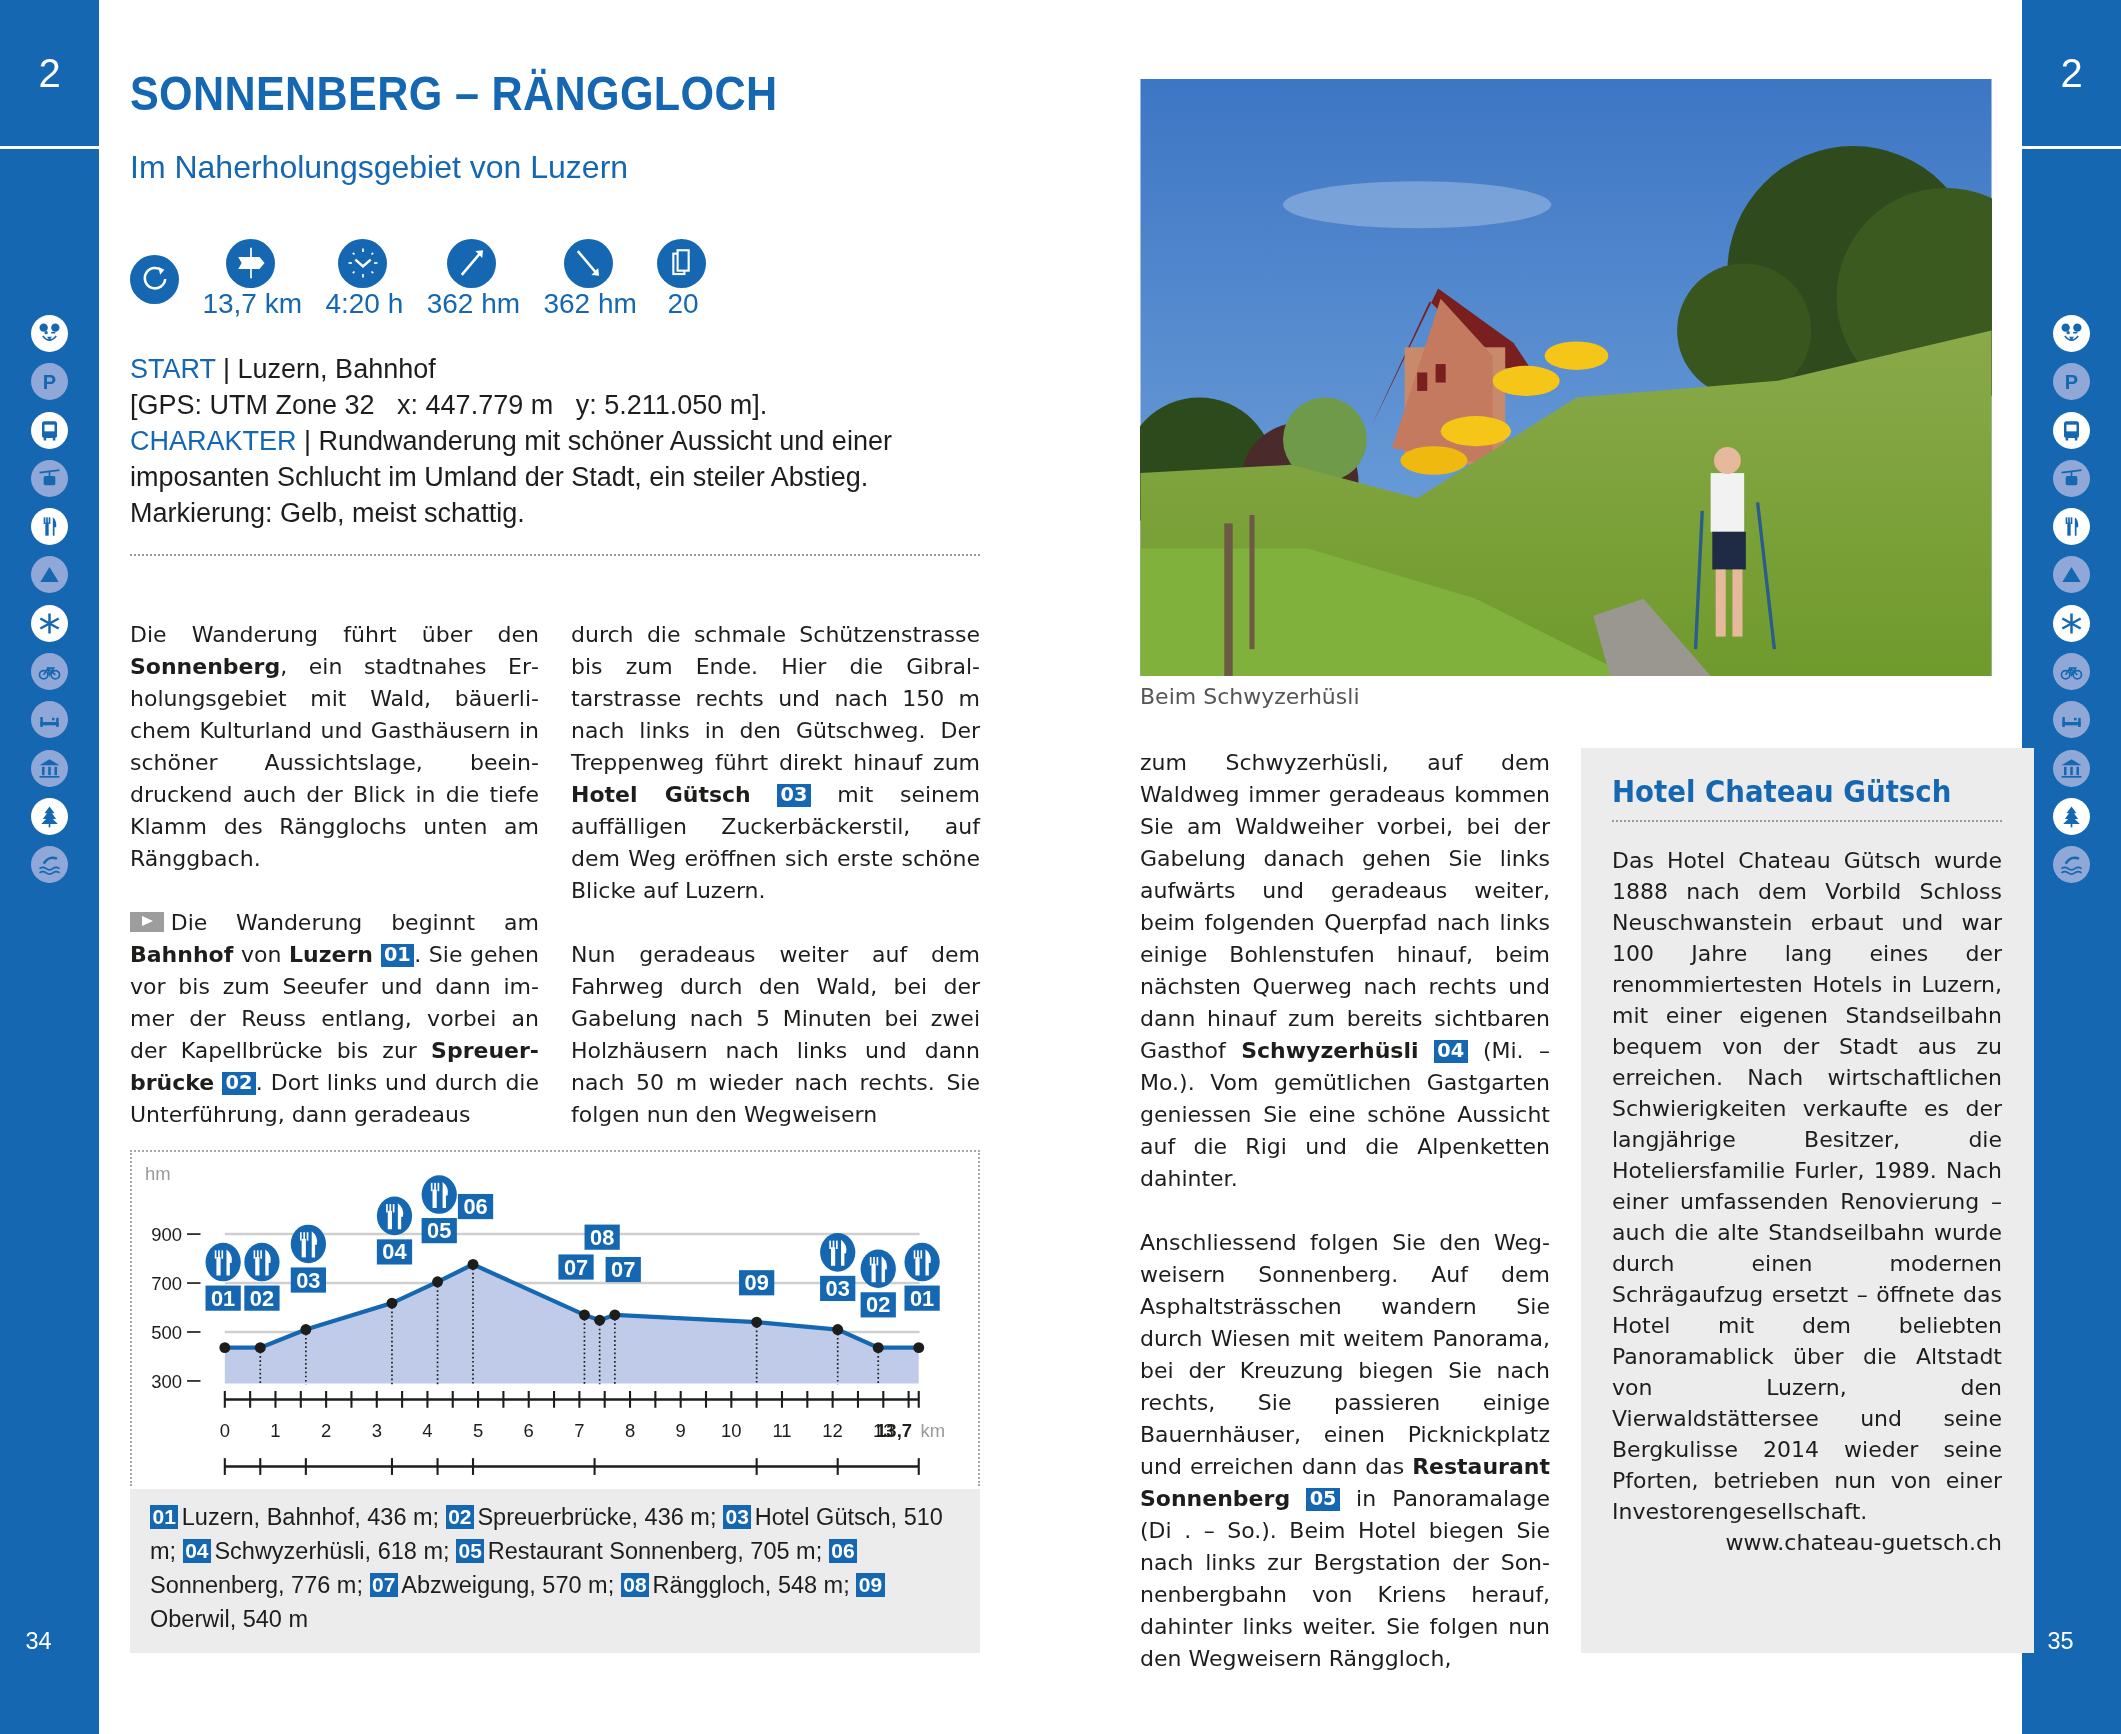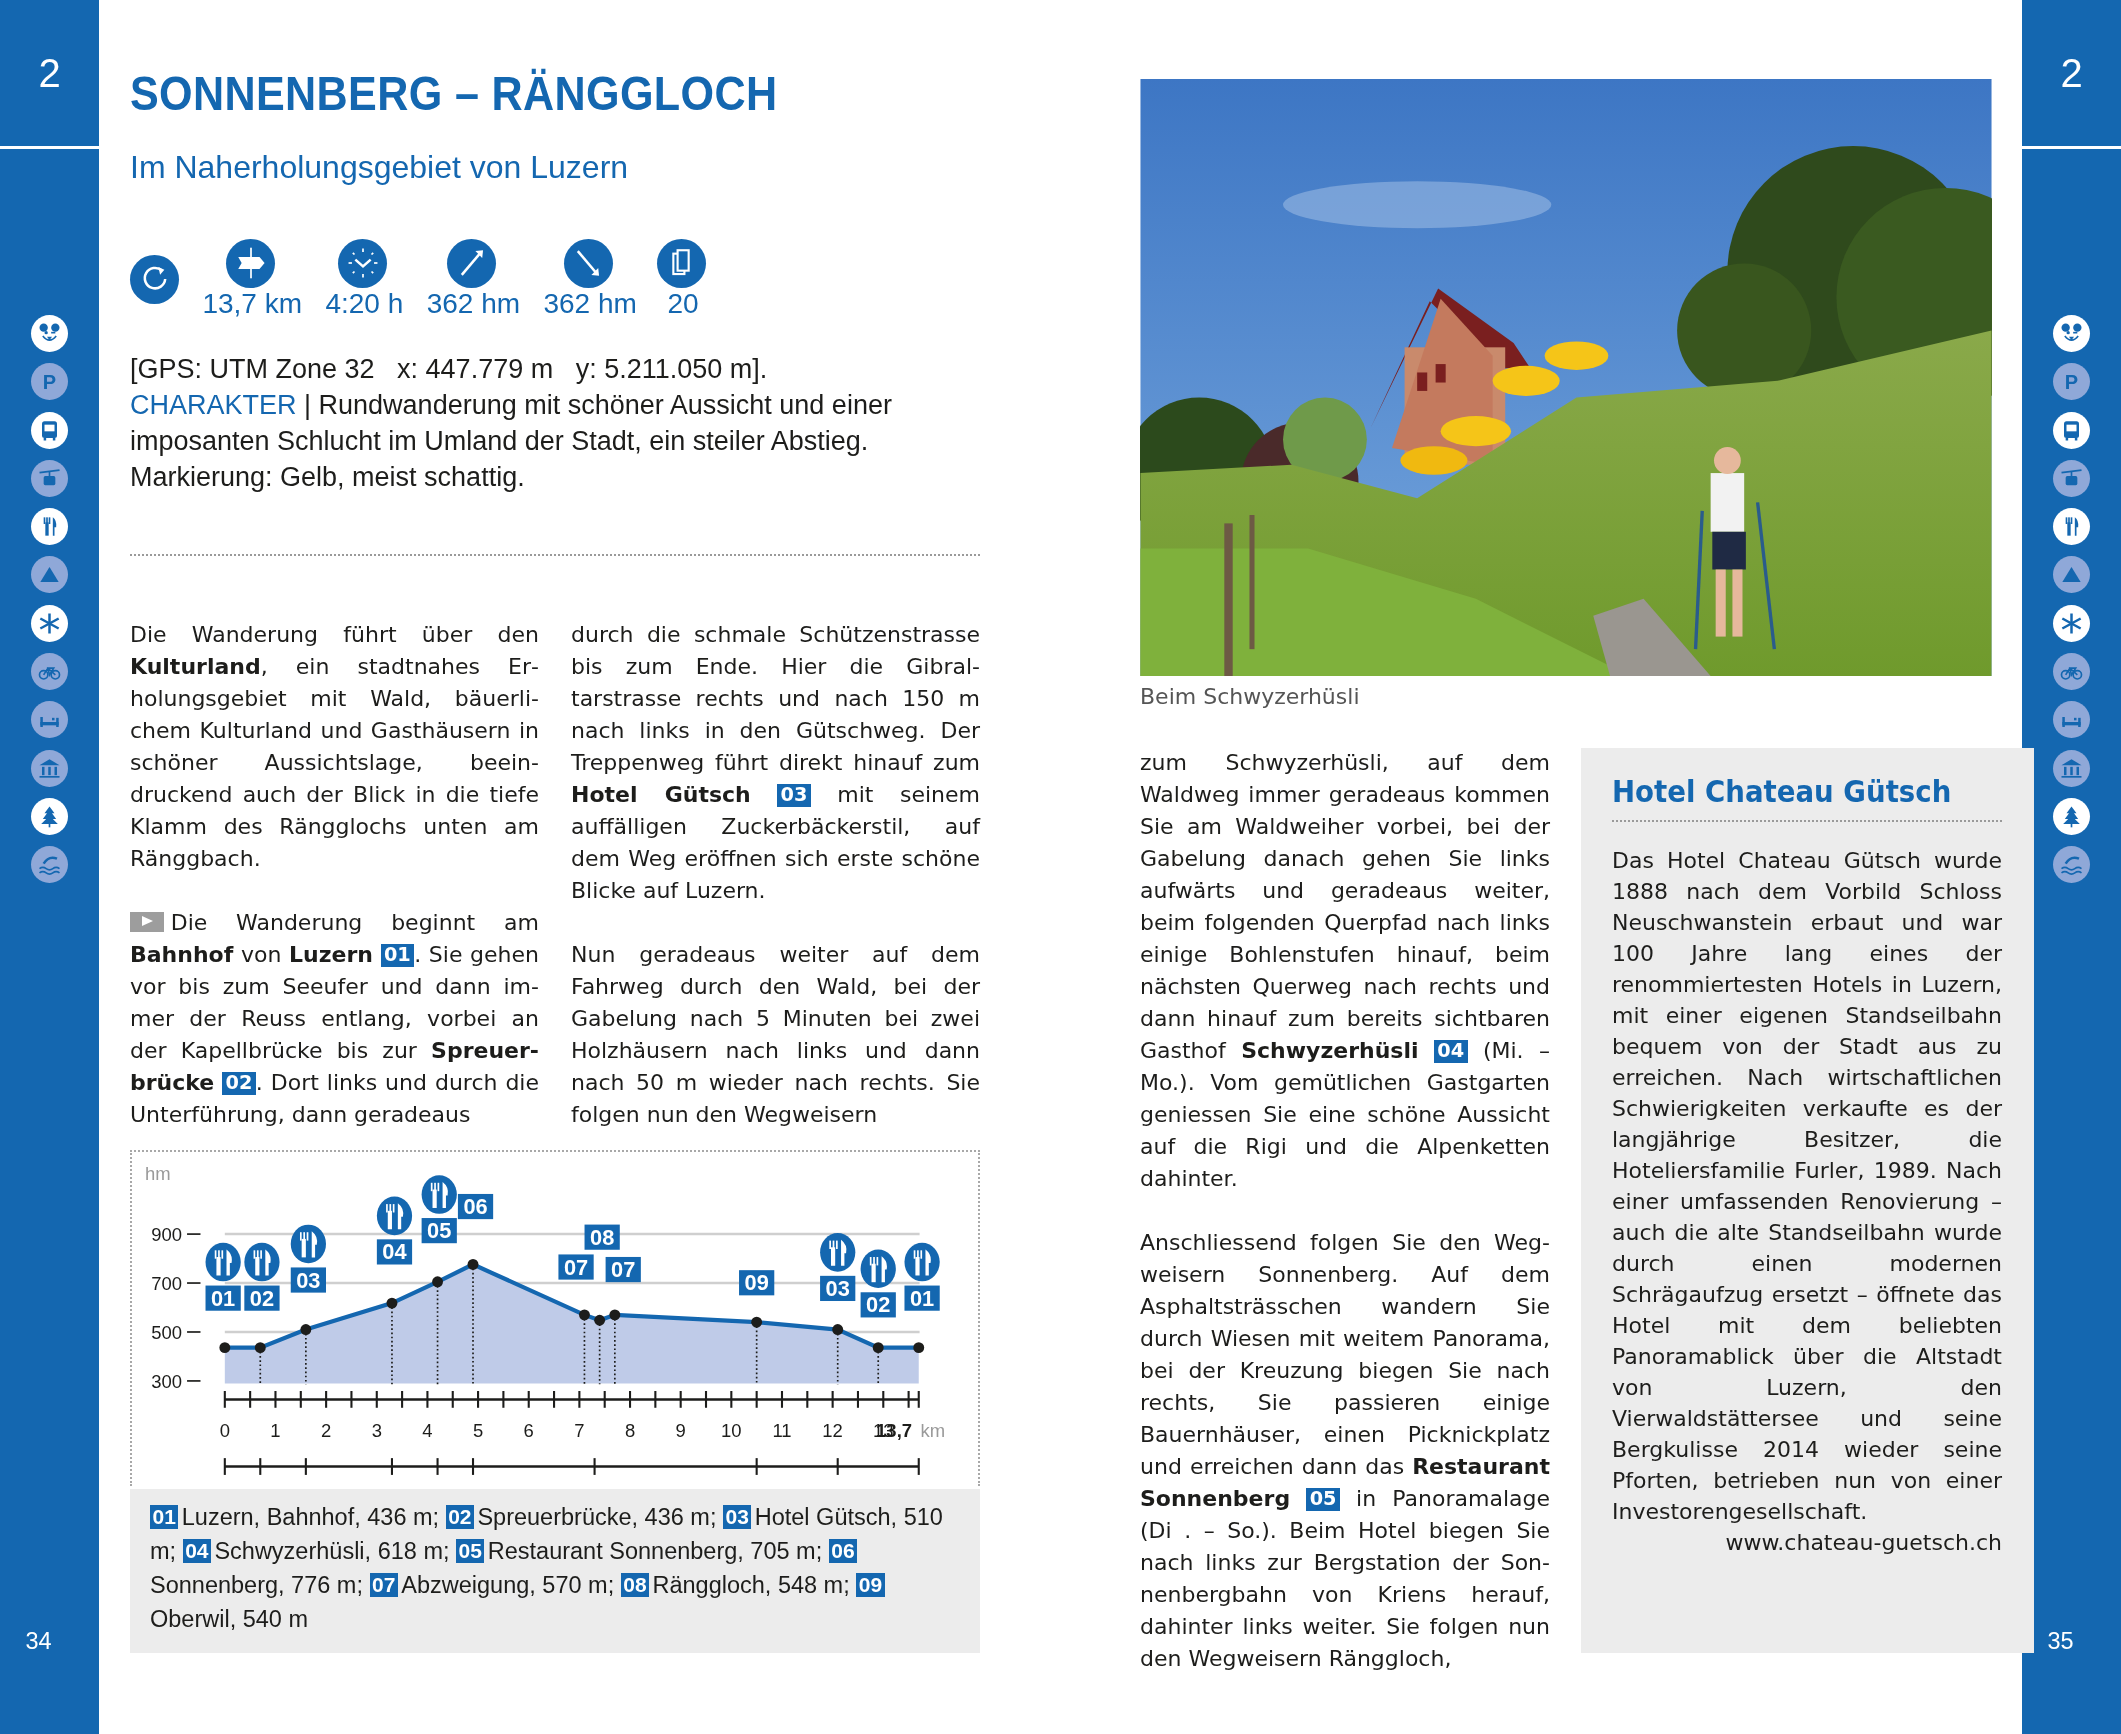--- a/index.html
+++ b/index.html
@@ -296,28 +296,29 @@
       <svg viewBox="0 0 40 40">
           <rect x="11" y="9" width="13" height="24" fill="none" stroke="#fff" stroke-width="2.5"></rect>
           <rect x="16" y="5" width="13" height="24" fill="#1467b0" stroke="#fff" stroke-width="2.5"></rect>
         </svg>
     </span>
     <span class="val">20</span>
   </div>
 </div>
 
 <div class="abs info">
+  <div><span class="lbl">START</span> | <span>Luzern, Bahnhof</span></div>
   <div style="white-space:pre;">[GPS: UTM Zone 32   x: 447.779 m   y: 5.211.050 m].</div>
   <div><span class="lbl">CHARAKTER</span> | <span>Rundwanderung mit schöner Aussicht und einer imposanten Schlucht im Umland der Stadt, ein steiler Abstieg. Markierung: Gelb, meist schattig.</span></div>
 </div>
 
 <div class="abs dots" style="left:130px; top:554px; width:850px;"></div>
 
 <div class="abs col" style="left:130px; top:619px; width:409px;">
-  <p><span>Die Wanderung führt über den </span><b>Kulturland</b><span>, ein stadtnahes Er­holungsgebiet mit Wald, bäuerli­chem Kulturland und Gasthäusern in schöner Aussichtslage, beein­druckend auch der Blick in die tiefe Klamm des Ränggl­ochs unten am Ränggbach.</span></p>
+  <p><span>Die Wanderung führt über den </span><b>Sonnenberg</b><span>, ein stadtnahes Er­holungsgebiet mit Wald, bäuerli­chem Kulturland und Gasthäusern in schöner Aussichtslage, beein­druckend auch der Blick in die tiefe Klamm des Ränggl­ochs unten am Ränggbach.</span></p>
   <p><span class="play"></span><span>Die Wanderung beginnt am </span><b>Bahnhof</b><span> von </span><b>Luzern</b> <span class="badge">01</span><span>. Sie gehen vor bis zum Seeufer und dann im­mer der Reuss entlang, vorbei an der Kapellbrücke bis zur </span><b>Spreuer­brücke</b> <span class="badge">02</span><span>. Dort links und durch die Unterführung, dann geradeaus</span></p>
 </div>
 
 <div class="abs col" style="left:571px; top:619px; width:409px;">
   <p><span>durch die schmale Schützenstra­sse bis zum Ende. Hier die Gibral­tarstrasse rechts und nach 150 m nach links in den Gütschweg. Der Treppenweg führt direkt hinauf zum </span><b>Hotel Gütsch</b> <span class="badge">03</span><span> mit seinem auffälligen Zuckerbäckerstil, auf dem Weg eröffnen sich erste schö­ne Blicke auf Luzern.</span></p>
   <p>Nun geradeaus weiter auf dem Fahrweg durch den Wald, bei der Gabelung nach 5 Minuten bei zwei Holzhäusern nach links und dann nach 50 m wieder nach rechts. Sie folgen nun den Wegweisern</p>
 </div>
 
 <div class="abs chartbox">
   <svg id="chart-svg" width="850" height="336" viewBox="0 0 1013 400" style="position:absolute;left:-2.5px;top:-2.5px;">

